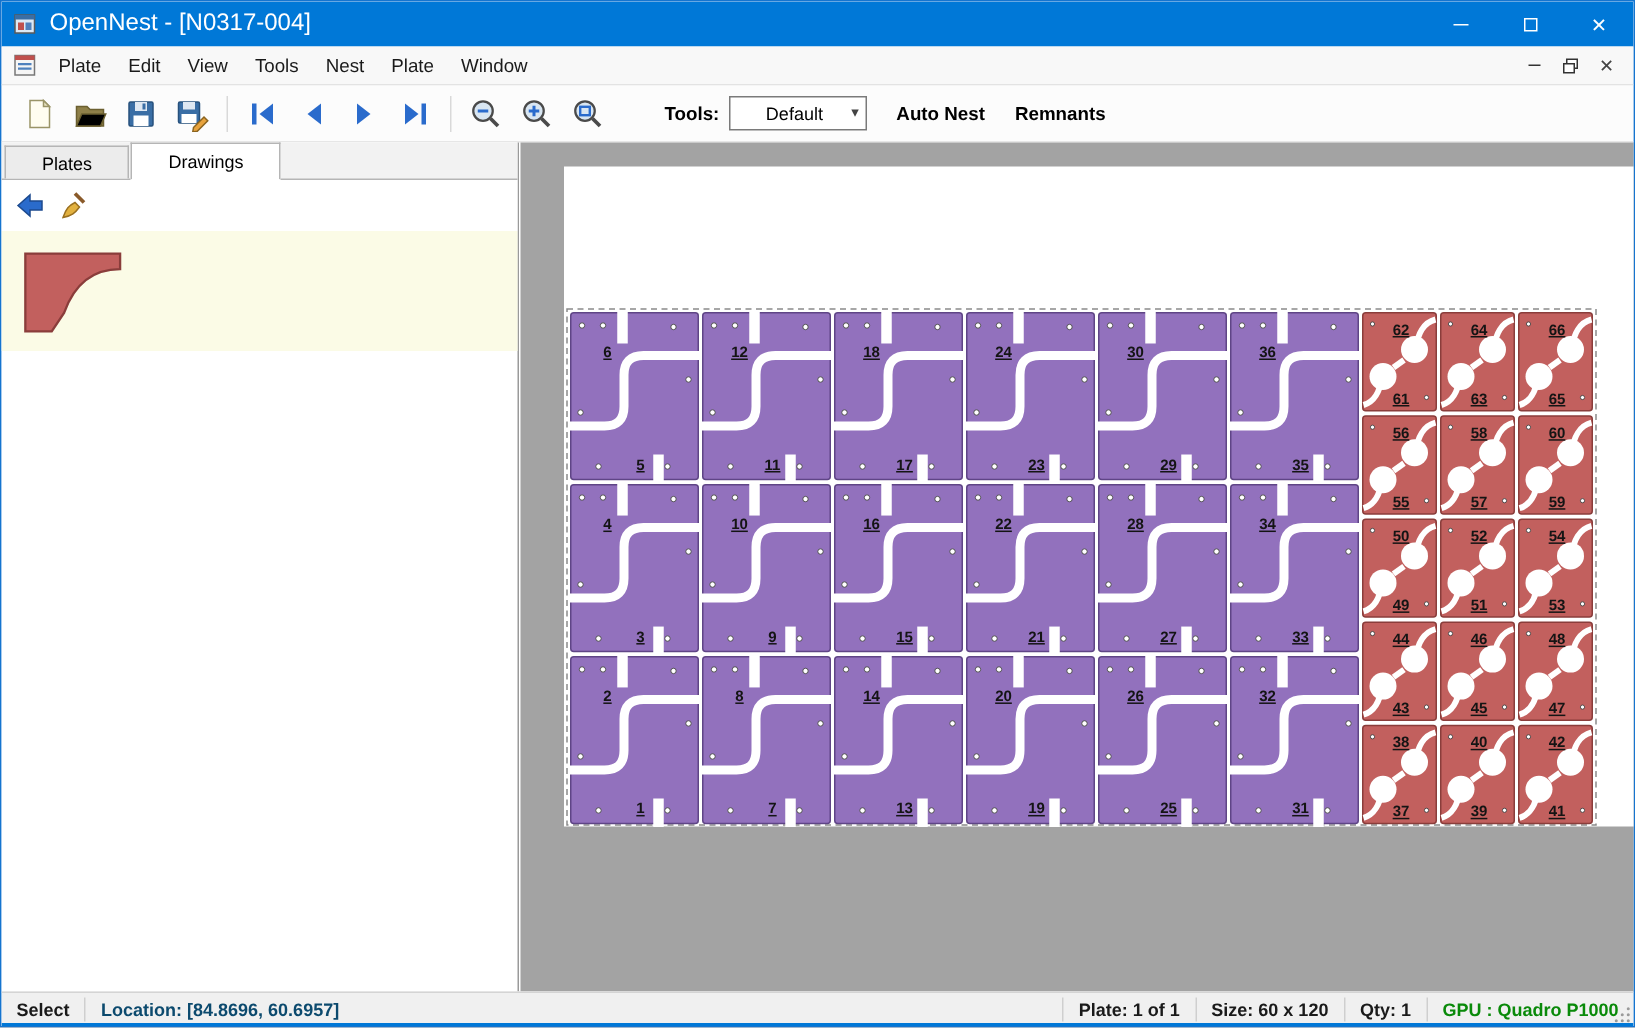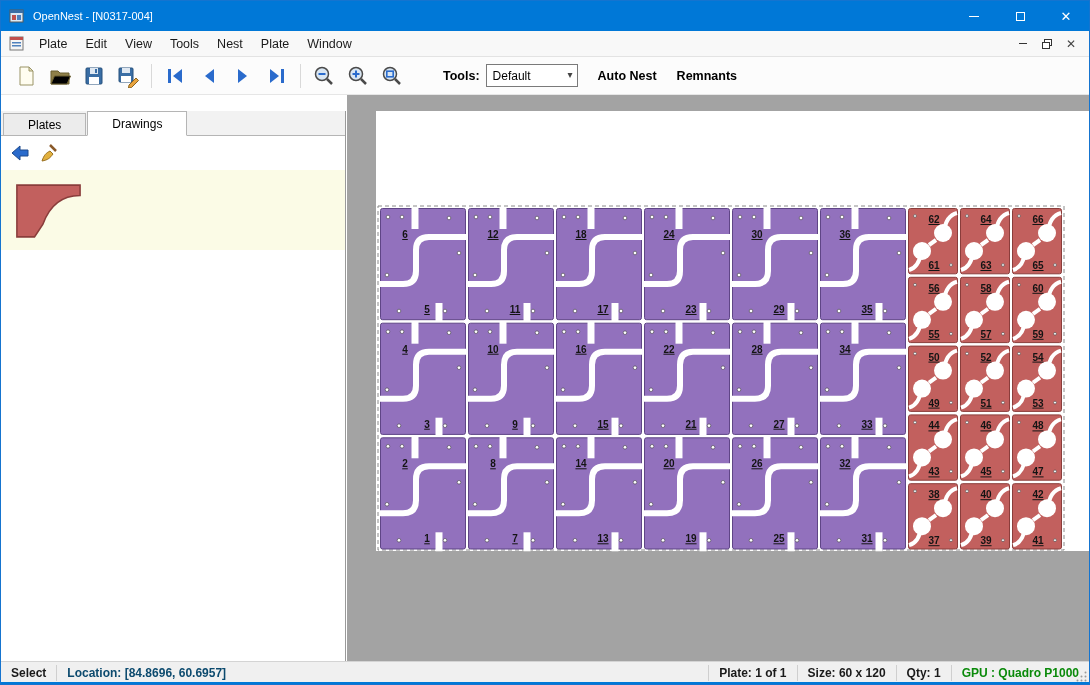--- a/index.html
+++ b/index.html
@@ -5,42 +5,42 @@
   * { margin:0; padding:0; box-sizing:border-box; }
   html,body { background:#c8c8c8; }
   body { font-family:"Liberation Sans", sans-serif; }
   #app {
     position:relative; width:1090px; height:685px; overflow:hidden;
     background:#fff; border:1px solid #1574cf;
   }
   
   .titlebar { position:absolute; left:0; top:0; width:100%; height:30px; background:#0078d7; display:flex; align-items:center; }
   .titlebar .app-icon { margin-left:8px; width:16px; height:16px; }
-  .titlebar .title { color:#fff; font-size:11px; margin-left:8px; flex:1; }
+  .titlebar .title { color:#fff; font-size:16px; margin-left:8px; flex:1; }
   .caption-btns { display:flex; height:30px; }
   .cap-btn { width:46px; height:30px; display:flex; align-items:center; justify-content:center; color:#fff; font-size:13px; }
   .cap-btn .minline { width:10px; height:1px; background:#fff; }
   .cap-btn .maxbox { width:9px; height:9px; border:1px solid #fff; }
   
   .menubar { position:absolute; left:0; top:30px; width:100%; height:26px; background:#f8f8f8; border-bottom:1px solid #e3e3e3; display:flex; align-items:center; }
   .menubar .mdi-icon { margin:0 6px 0 8px; }
   .menu-item { padding:4px 9px; font-size:12.5px; color:#1a1a1a; cursor:default; }
   .mdi-btns { margin-left:auto; display:flex; align-items:center; padding-right:6px; }
   .mdi-btn { width:24px; height:20px; display:flex; align-items:center; justify-content:center; color:#444; font-size:12px; }
   .mdi-btn .minline { width:8px; height:1px; background:#333; }
   
   .toolbar { position:absolute; left:0; top:56px; width:100%; height:38px; background:#fcfcfc; border-bottom:1px solid #e6e6e6; display:flex; align-items:center; }
   .tb-btn { width:34px; height:32px; display:flex; align-items:center; justify-content:center; border:1px solid transparent; border-radius:2px; }
   .tb-sep { width:1px; height:24px; background:#d9d9d9; margin:0 6px; }
   .engine-label { font-size:12.5px; font-weight:bold; margin:0 6px 0 34px; }
-  .engine-combo { width:92px; height:23px; border:1px solid #7a7a7a; background:#fff; display:flex; align-items:center; font-size:12px; padding-left:6px; position:relative; }
+  .engine-combo { width:92px; height:23px; border:1px solid #7a7a7a; background:#fff; display:flex; align-items:center; font-size:12px; padding-left:24px; position:relative; }
   .engine-combo .arrow { position:absolute; right:4px; top:4px; font-size:10px; color:#444; }
   .tb-text-btn { font-size:12.5px; font-weight:600; padding:7px 10px; border-radius:2px; }
   
-  .sidebar { position:absolute; left:0; top:110px; width:345px; height:566px; background:#fff; border-right:1px solid #9a9a9a; }
+  .sidebar { position:absolute; left:0; top:94px; width:345px; height:566px; background:#fff; border-right:1px solid #9a9a9a; }
   .tabstrip { position:relative; height:25px; background:#f2f2f2; border-bottom:1px solid #b5b5b5; display:flex; align-items:flex-end; padding-left:2px; }
   .tab { height:22px; padding:0 24px; display:flex; align-items:center; font-size:12px; background:#ececec; border:1px solid #b5b5b5; border-bottom:none; margin-right:1px; }
   .tab.active { background:#fff; height:25px; margin-bottom:-1px; border-bottom:1px solid #fff; font-weight:400; }
   .side-tools { height:34px; display:flex; align-items:center; padding-left:5px; background:#fff; }
   .side-tool-btn { width:28px; height:28px; display:flex; align-items:center; justify-content:center; border:1px solid transparent; border-radius:2px; }
   .drawings-list { background:#fbfbe6; }
   .drawing-item { display:flex; padding:8px 6px 10px 12px; cursor:default; }
   .drawing-item .thumb { flex:0 0 auto; margin-right:16px; margin-top:4px; }
   .dtitle { font-size:12.5px; font-weight:bold; color:#1c1c1c; margin-bottom:4px; }
   .dline { font-size:12px; color:#8a8a8a; line-height:16px; }

